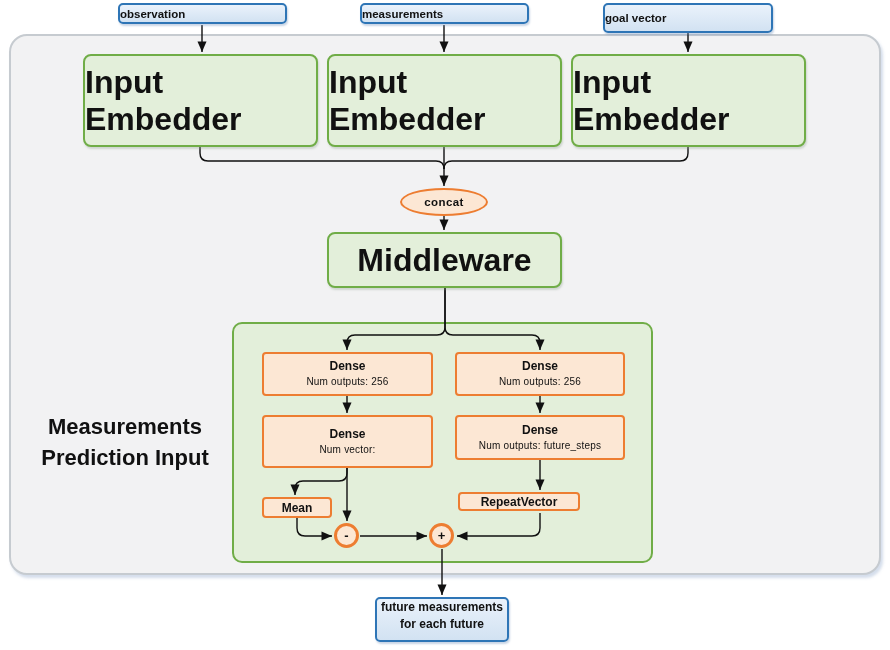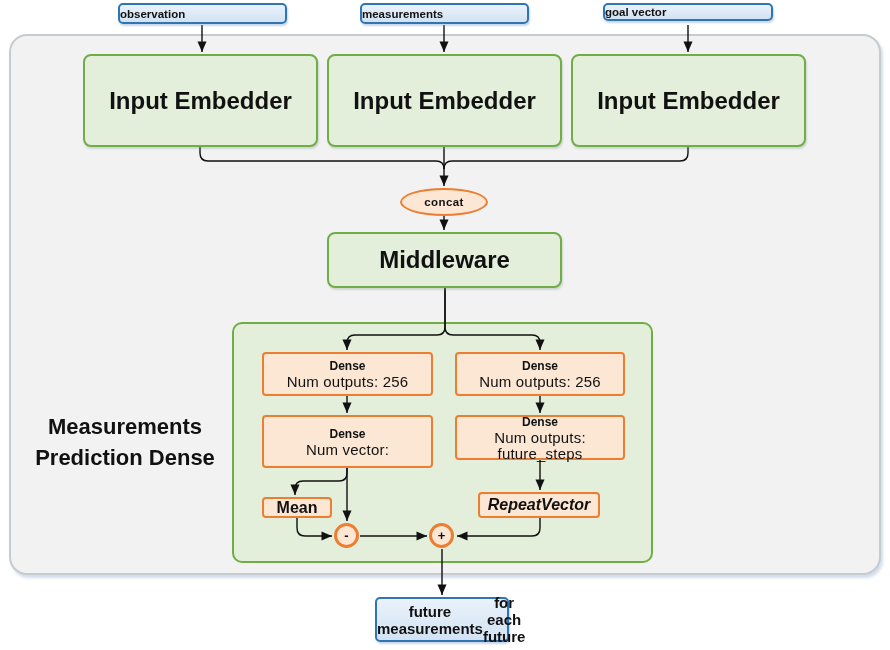--- a/index.html
+++ b/index.html
@@ -27,42 +27,42 @@
 
   .box-blue{
     background:linear-gradient(180deg,var(--blue-fill-top,#eaf2fb),var(--blue-fill-bottom,#d2e2f2));
     border:2.5px solid var(--blue-border,#2e75b6);
     border-radius:5px;
     display:flex;align-items:center;
     font-weight:bold;font-size:11.5px;
     box-shadow:1px 2px 2px rgba(120,150,190,.4);
     z-index:4;text-align:center;
   }
-  .box-blue.multiline{flex-direction:row;line-height:17px;font-size:15px;}
+  .box-blue.multiline{flex-direction:column;line-height:17px;font-size:12px;}
 
   .box-green{
     background:var(--green-fill,#e3efda);
     border:2.5px solid var(--green-border,#70ad47);
     border-radius:8px;
     display:flex;align-items:center;justify-content:center;
-    font-weight:bold;font-size:24px;
+    font-weight:bold;font-size:32px;
     box-shadow:1px 2px 2px rgba(140,160,140,.35);
     z-index:4;
   }
 
   .box-orange{
     background:var(--orange-fill,#fce7d4);
     border:2.5px solid var(--orange-border,#ed7d31);
     border-radius:4px;
     display:flex;flex-direction:column;align-items:center;justify-content:center;
     z-index:4;text-align:center;line-height:16px;
   }
   .box-orange .t{font-weight:bold;font-size:12px;}
-  .box-orange .s{font-size:15px;letter-spacing:.2px;}
-  .box-orange.small-label{font-weight:bold;font-size:16px;}
+  .box-orange .s{font-size:10px;letter-spacing:.2px;}
+  .box-orange.small-label{font-weight:bold;font-size:12px;}
 
   .ellipse-orange{
     background:var(--orange-fill,#fce7d4);
     border:2.5px solid var(--orange-border,#ed7d31);
     border-radius:50%;
     display:flex;align-items:center;justify-content:center;
     font-weight:bold;font-size:11.5px;letter-spacing:.4px;
     z-index:4;
   }
   .circle-orange{
@@ -122,21 +122,21 @@
       <path d="M442,549 V595" marker-end="url(#arrow)"></path>
     </g>
   </svg>
 
   <div class="abs box-blue" style="left:118px;top:3px;width:169px;height:21px;">
     <span>observation</span>
   </div>
   <div class="abs box-blue" style="left:360px;top:3px;width:169px;height:21px;">
     <span>measurements</span>
   </div>
-  <div class="abs box-blue" style="left:603px;top:3px;width:170px;height:18px;">
+  <div class="abs box-blue" style="left:603px;top:3px;width:170px;height:30px;">
     <span>goal vector</span>
   </div>
 
   <div class="abs box-green" style="left:83px;top:54px;width:235px;height:93px;">
     <span>Input Embedder</span>
   </div>
   <div class="abs box-green" style="left:327px;top:54px;width:235px;height:93px;">
     <span>Input Embedder</span>
   </div>
   <div class="abs box-green" style="left:571px;top:54px;width:235px;height:93px;">
@@ -146,21 +146,21 @@
   <div class="abs box-green" style="left:327px;top:232px;width:235px;height:56px;">
     <span>Middleware</span>
   </div>
 
   <div class="abs ellipse-orange" style="left:400px;top:188px;width:88px;height:28px;">
     <span>concat</span>
   </div>
 
   <div class="abs head-title" style="left:25px;top:411px;width:200px;">
     <span>Measurements</span>
-    <span>Prediction Dense</span>
+    <span>Prediction Input</span>
   </div>
 
   <div class="abs box-orange" style="left:262px;top:352px;width:171px;height:44px;">
     <span class="t">Dense</span>
     <span class="s">Num outputs: 256</span>
   </div>
   <div class="abs box-orange" style="left:262px;top:415px;width:171px;height:53px;">
     <span class="t">Dense</span>
     <span class="s">Num vector:</span>
   </div>
@@ -172,21 +172,21 @@
   </div>
 
   <div class="abs box-orange" style="left:455px;top:352px;width:170px;height:44px;">
     <span class="t">Dense</span>
     <span class="s">Num outputs: 256</span>
   </div>
   <div class="abs box-orange" style="left:455px;top:415px;width:170px;height:45px;">
     <span class="t">Dense</span>
     <span class="s">Num outputs: future_steps</span>
   </div>
-  <div class="abs box-orange small-label" style="left:478px;top:492px;width:122px;height:26px;font-style:italic;">
+  <div class="abs box-orange small-label" style="left:458px;top:492px;width:122px;height:19px;">
     <span>RepeatVector</span>
   </div>
   <div class="abs circle-orange" style="left:429px;top:523px;width:25px;height:25px;">
     <span>+</span>
   </div>
 
   <div class="abs box-blue multiline" style="left:375px;top:597px;width:134px;height:45px;">
     <span>future measurements</span>
     <span>for each future</span>
   </div>

